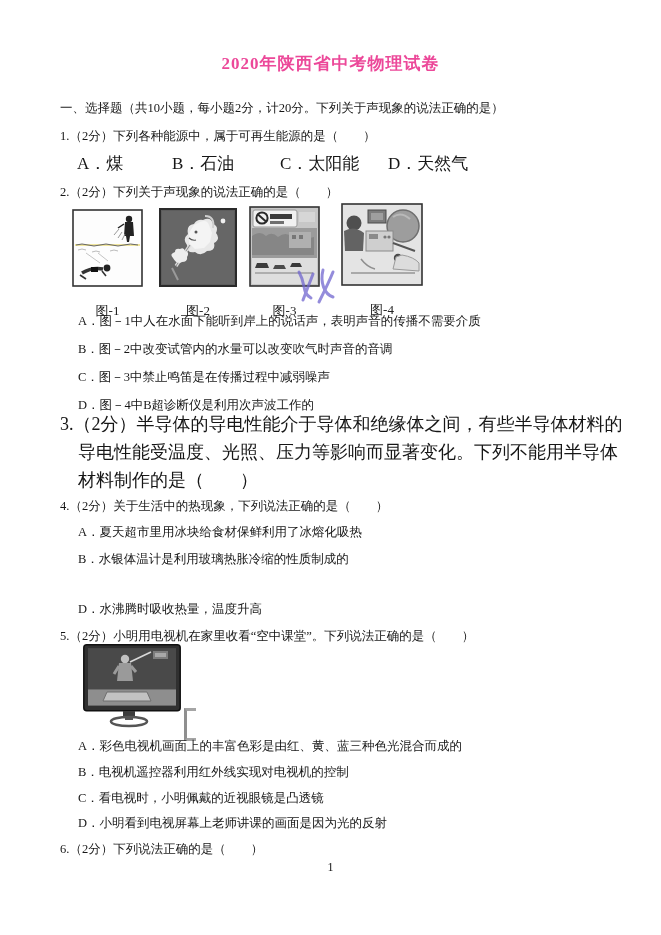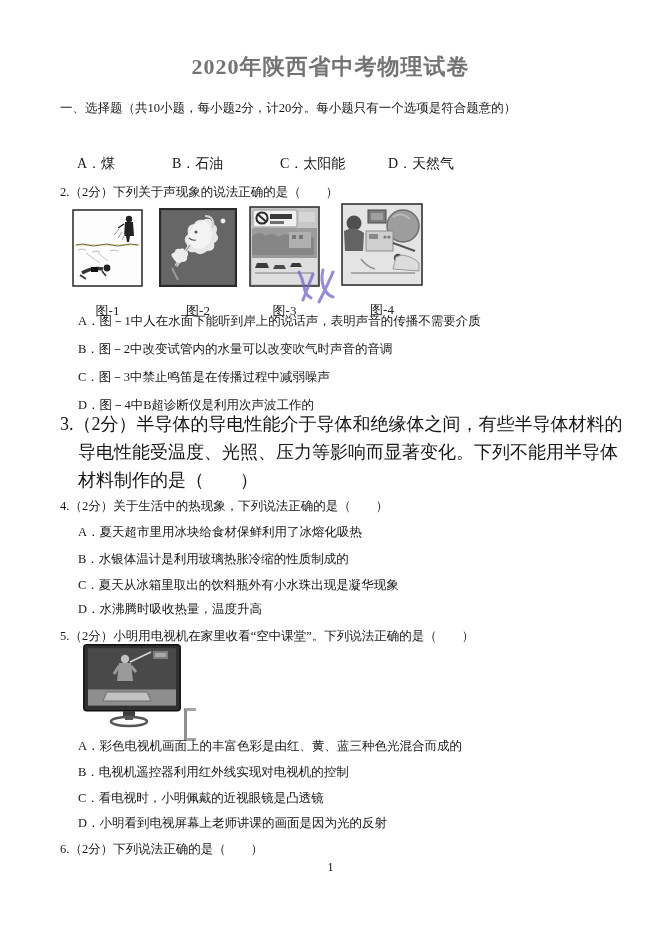--- a/index.html
+++ b/index.html
@@ -8,22 +8,22 @@
     width:661px;height:935px;
     background:#ffffff;
     overflow:hidden;
     font-family:"Liberation Serif","DejaVu Serif",serif;
     color:#161616;
   }
   .abs{position:absolute;}
   .doc-title{
     left:0;top:52px;width:661px;
     text-align:center;
-    font-size:22px;font-weight:bold;
-    color:#737373;
+    font-size:17px;font-weight:bold;
+    color:#ec4899;
     letter-spacing:1px;
     white-space:nowrap;
   }
   .tline{
     left:60px;width:556px;
     font-size:12.5px;line-height:20px;
     white-space:nowrap;
   }
   .stem-wrap{
     left:60px;width:556px;
@@ -32,21 +32,21 @@
     white-space:normal;
   }
   .opt-line{
     left:78px;width:538px;
     font-size:12.5px;line-height:20px;
     white-space:nowrap;
   }
   .opt-row{left:60px;width:556px;height:20px;}
   .opt-row span{
     position:absolute;top:0;
-    font-size:14px;line-height:20px;white-space:nowrap;
+    font-size:17px;line-height:20px;white-space:nowrap;
   }
   .opt-row .c1{left:17px;}
   .opt-row .c2{left:112px;}
   .opt-row .c3{left:220px;}
   .opt-row .c4{left:328px;}
   .figure{position:absolute;text-align:center;}
   .figure .cap{
     display:block;margin-top:17px;
     font-size:13px;line-height:13px;color:#222;
   }
@@ -62,22 +62,23 @@
     border-bottom:3px solid #a5a5a5;
   }
 </style>
 </head>
 <body>
 
 <div class="page">
 
   <div class="abs doc-title">2020年陕西省中考物理试卷</div>
 
-  <div class="abs tline" style="top:98px;">一、选择题（共10小题，每小题2分，计20分。每小题只有一个选项是符合题意的）</div>
-
+  <div class="abs tline" style="top:98px;">一、选择题（共10小题，每小题2分，计20分。下列关于声现象的说法正确的是）</div>
+
+  <div class="abs tline" style="top:126px;">1.（2分）下列各种能源中，属于可再生能源的是（　　）</div>
   <div class="abs opt-row" style="top:154px;">
     <span class="c1">A．煤</span>
     <span class="c2">B．石油</span>
     <span class="c3">C．太阳能</span>
     <span class="c4">D．天然气</span>
   </div>
 
   <div class="abs tline" style="top:182px;">2.（2分）下列关于声现象的说法正确的是（　　）</div>
 
   <div class="figure" style="left:72px;top:209px;">
@@ -174,21 +175,20 @@
   <div class="abs opt-line" style="top:311px;">A．图－1中人在水面下能听到岸上的说话声，表明声音的传播不需要介质</div>
   <div class="abs opt-line" style="top:339px;">B．图－2中改变试管内的水量可以改变吹气时声音的音调</div>
   <div class="abs opt-line" style="top:367px;">C．图－3中禁止鸣笛是在传播过程中减弱噪声</div>
   <div class="abs opt-line" style="top:395px;">D．图－4中B超诊断仪是利用次声波工作的</div>
 
   <div class="abs stem-wrap" style="top:410px;">3.（2分）半导体的导电性能介于导体和绝缘体之间，有些半导体材料的导电性能受温度、光照、压力等影响而显著变化。下列不能用半导体材料制作的是（　　）</div>
 
   <div class="abs tline" style="top:496px;">4.（2分）关于生活中的热现象，下列说法正确的是（　　）</div>
   <div class="abs opt-line" style="top:522px;">A．夏天超市里用冰块给食材保鲜利用了冰熔化吸热</div>
   <div class="abs opt-line" style="top:549px;">B．水银体温计是利用玻璃热胀冷缩的性质制成的</div>
-  <div class="abs opt-line" style="top:575px;">C．夏天从冰箱里取出的饮料瓶外有小水珠出现是凝华现象</div>
   <div class="abs opt-line" style="top:599px;">D．水沸腾时吸收热量，温度升高</div>
 
   <div class="abs tline" style="top:626px;">5.（2分）小明用电视机在家里收看“空中课堂”。下列说法正确的是（　　）</div>
 
   <svg class="abs" style="left:83px;top:644px;" width="98" height="86" viewBox="0 0 98 86">
     <rect x="0.8" y="0.8" width="96.4" height="66" rx="3" fill="#303030" stroke="#111" stroke-width="1.5"></rect>
     <rect x="5" y="4.5" width="88" height="57" fill="#575757"></rect>
     <rect x="5" y="4.5" width="88" height="41" fill="#494949"></rect>
     <rect x="70" y="7" width="15" height="8" fill="#7d7d7d"></rect>
     <rect x="72" y="9" width="11" height="4" fill="#a8a8a8"></rect>

